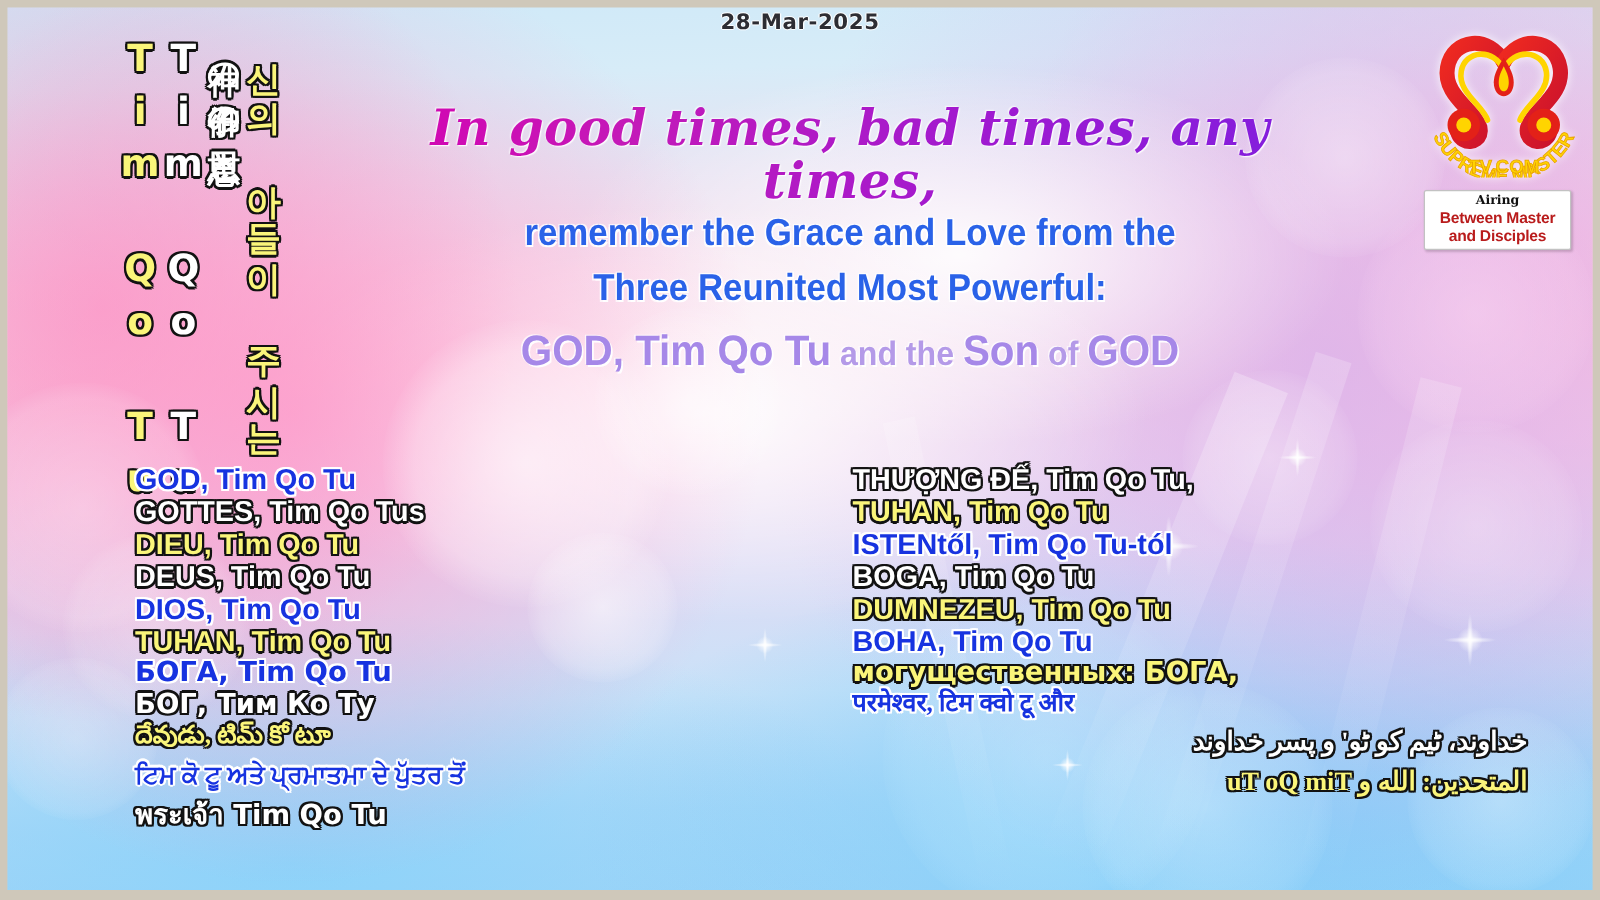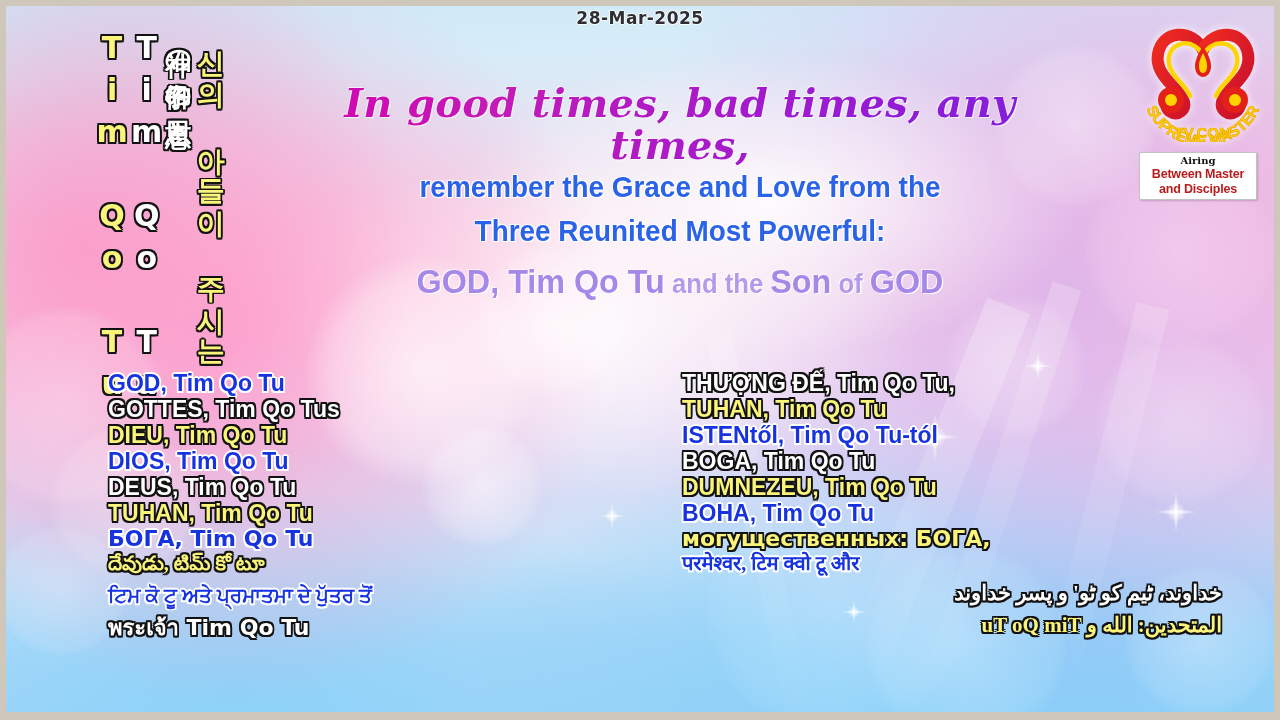--- a/index.html
+++ b/index.html
@@ -203,24 +203,25 @@
   <div id="airing">
     <div class="a1">Airing</div>
     <div class="a2">Between Master</div>
     <div class="a2">and Disciples</div>
   </div>
 
   <div class="tcol" id="colL">
     <div class="trow t-lat c-blue">GOD, Tim Qo Tu</div>
     <div class="trow t-lat c-white">GOTTES, Tim Qo Tus</div>
     <div class="trow t-lat c-yellow">DIEU, Tim Qo Tu</div>
+    <div class="trow t-lat c-white">DEUS, Tim Qo Tu</div>
     <div class="trow t-lat c-blue">DIOS, Tim Qo Tu</div>
-    <div class="trow t-lat c-white">DEUS, Tim Qo Tu</div>
     <div class="trow t-lat c-yellow">TUHAN, Tim Qo Tu</div>
     <div class="trow t-cyr c-blue">БОГА, Tim Qo Tu</div>
+    <div class="trow t-cyr c-white">БОГ, Тим Ко Ту</div>
     <div class="trow t-ind c-yellow h29">దేవుడు, టిమ్ కో టూ</div>
     <div class="trow t-ind c-blue h29">ਟਿਮ ਕੋ ਟੂ ਅਤੇ ਪ੍ਰਮਾਤਮਾ ਦੇ ਪੁੱਤਰ ਤੋਂ</div>
     <div class="trow t-thai c-white h29">พระเจ้า Tim Qo Tu</div>
   </div>
 
   <div class="tcol" id="colR">
     <div class="trow t-lat c-white">THƯỢNG ĐẾ, Tim Qo Tu,</div>
     <div class="trow t-lat c-yellow">TUHAN, Tim Qo Tu</div>
     <div class="trow t-lat c-blue">ISTENtől, Tim Qo Tu-tól</div>
     <div class="trow t-lat c-white">BOGA, Tim Qo Tu</div>

